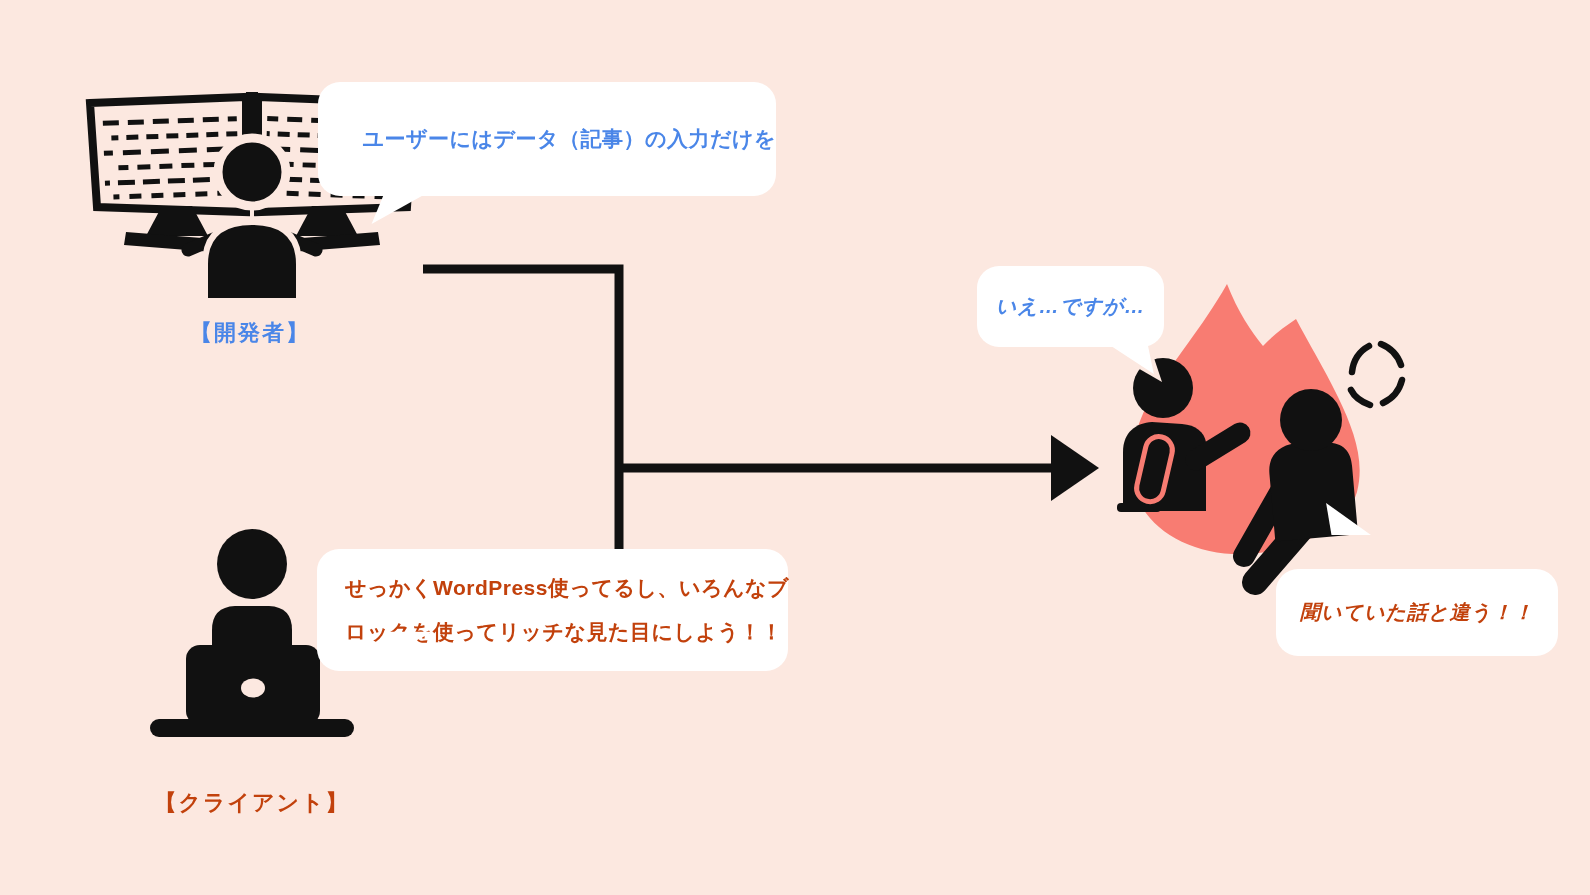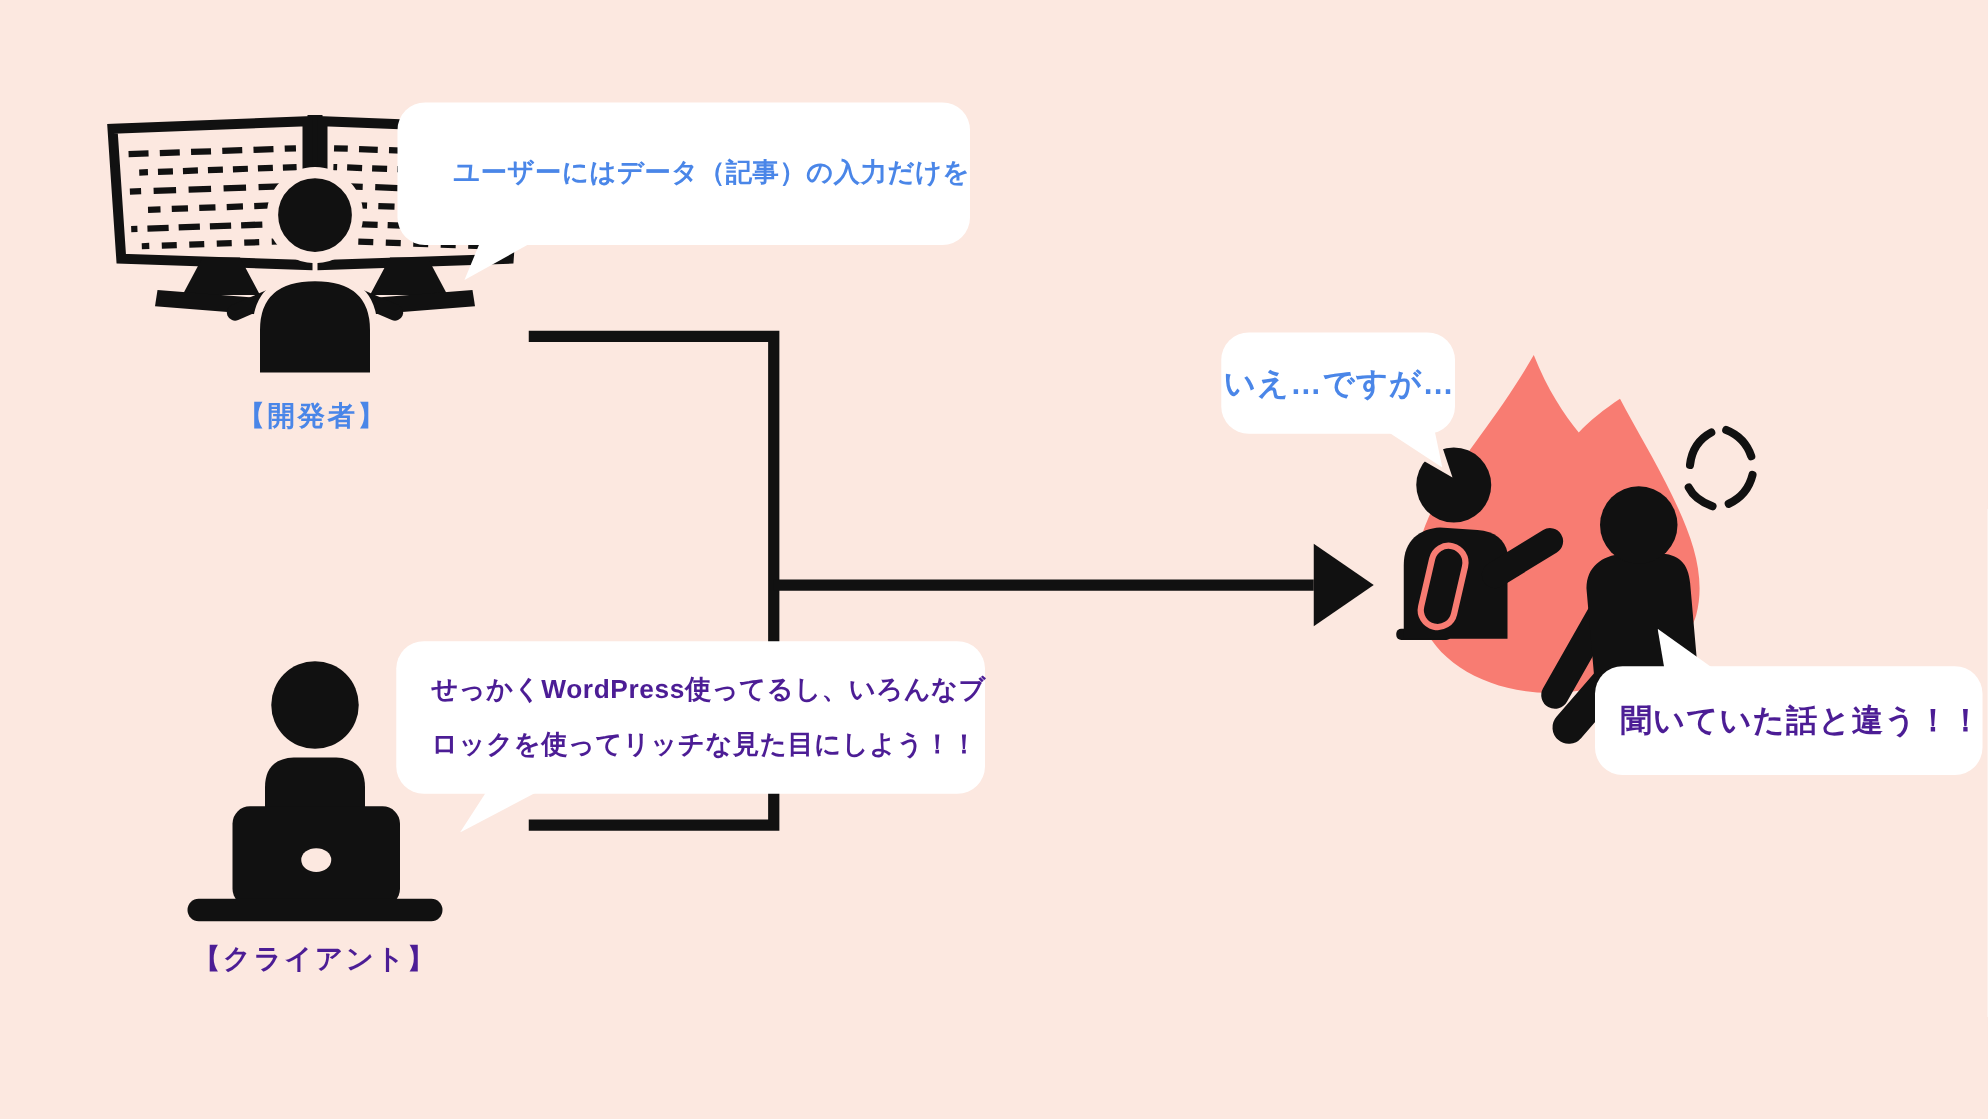--- a/index.html
+++ b/index.html
@@ -3,23 +3,23 @@
 <meta charset="utf-8">
 <style>
   html,body{margin:0;padding:0;}
   body{font-family:"Liberation Sans",sans-serif;}
   .canvas{position:relative;width:1590px;height:895px;background:#fce8e0;overflow:hidden;}
   .scene-svg{position:absolute;left:0;top:0;z-index:1;}
   .bubble{position:absolute;z-index:2;background:#fff;border-radius:22px;display:flex;flex-direction:column;justify-content:center;}
   .bubble .line{white-space:nowrap;}
   .tail{position:absolute;z-index:2;background:#fff;}
   .speech-left{padding-left:28px;font-weight:bold;font-size:21px;line-height:44px;letter-spacing:.5px;}
-  .speech-center{align-items:flex-end;text-align:center;font-weight:bold;font-size:25px;letter-spacing:1px;}
+  .speech-center{align-items:center;text-align:center;font-weight:bold;font-size:20px;letter-spacing:1px;font-style:italic;}
   .blue{color:#4a86e8;}
-  .orange{color:#4c1d95;}
+  .orange{color:#c2410c;margin-top:36px;}
   .actor-label{position:absolute;z-index:2;font-weight:bold;font-size:22px;letter-spacing:2px;text-align:center;}
 </style>
 </head>
 <body>
 
 <div class="canvas">
 
   <svg class="scene-svg" width="1590" height="895" viewBox="0 0 1590 895">
     <defs>
       <clipPath id="clipL">
@@ -123,21 +123,21 @@
     <div class="line">せっかくWordPress使ってるし、いろんなブ</div>
     <div class="line">ロックを使ってリッチな見た目にしよう！！</div>
   </div>
   <div class="tail" style="left:366px;top:630px;width:67px;height:36px;clip-path:polygon(36% 5%,100% 5%,3% 100%);"></div>
 
   <div class="bubble speech-center blue" style="left:977px;top:266px;width:187px;height:81px;">
     <div class="line">いえ…ですが…</div>
   </div>
   <div class="tail" style="left:1106px;top:342px;width:52px;height:32px;clip-path:polygon(4% 6%,80% 6%,92% 100%);"></div>
 
-  <div class="bubble speech-center orange" style="left:1276px;top:533px;width:310px;height:87px;">
+  <div class="bubble speech-center orange" style="left:1276px;top:533px;width:282px;height:87px;">
     <div class="line">聞いていた話と違う！！</div>
   </div>
   <div class="tail" style="left:1318px;top:503px;width:54px;height:34px;clip-path:polygon(15% 0%,98% 94%,25% 94%);"></div>
 
   <div class="actor-label blue" style="left:100px;top:318px;width:300px;">【開発者】</div>
   <div class="actor-label orange" style="left:82px;top:752px;width:340px;">【クライアント】</div>
 
 </div>
 
 </body></html>

